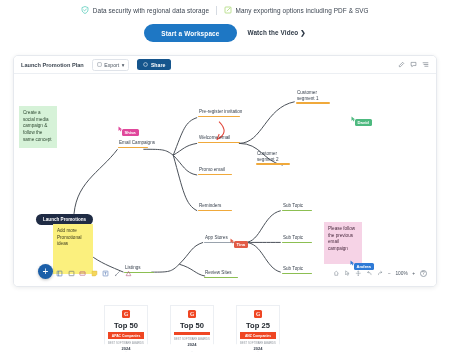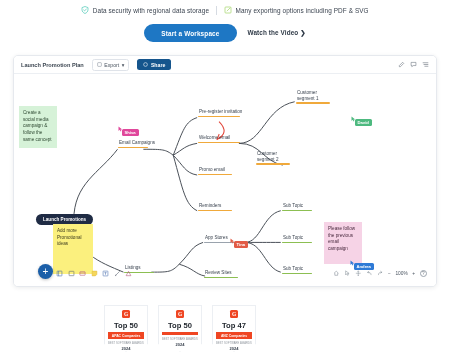--- a/index.html
+++ b/index.html
@@ -154,21 +154,21 @@
 
   
   .proof{
     position:absolute; left:0; top:296px; width:450px; height:64px;
     display:flex; align-items:center; gap:10px;
     padding-left:104px;
   }
   .proof-text{
     font-size:7.2px; line-height:1.55; color:#2f3a47; width:96px;
   }
-  .badges{ display:flex; gap:10px;justify-content:center; }
+  .badges{ display:flex; gap:22px;justify-content:center; }
   .badge{
     width:44px; height:47px;
     background:#fff;
     border:1px solid #eceff3;
     display:flex; flex-direction:column; align-items:center;
     padding-top:4px;
     position:relative;
     clip-path: polygon(0 0,100% 0,100% 84%,50% 100%,0 84%);
     box-shadow:0 1px 2px rgba(0,0,0,.05);
   }
@@ -448,20 +448,20 @@
     <div class="badge">
       <span class="g2">G</span>
       <span class="badge-rank">Top 50</span>
       <span class="badge-cat"></span>
       <span class="badge-award">BEST SOFTWARE AWARDS</span>
       <span class="badge-year">2024</span>
     </div>
 
     <div class="badge">
       <span class="g2">G</span>
-      <span class="badge-rank">Top 47</span>
+      <span class="badge-rank">Top 25</span>
       <span class="badge-cat">ANZ Companies</span>
       <span class="badge-award">BEST SOFTWARE AWARDS</span>
       <span class="badge-year">2024</span>
     </div>
 
   </div>
 </div>
 
 </body></html>

